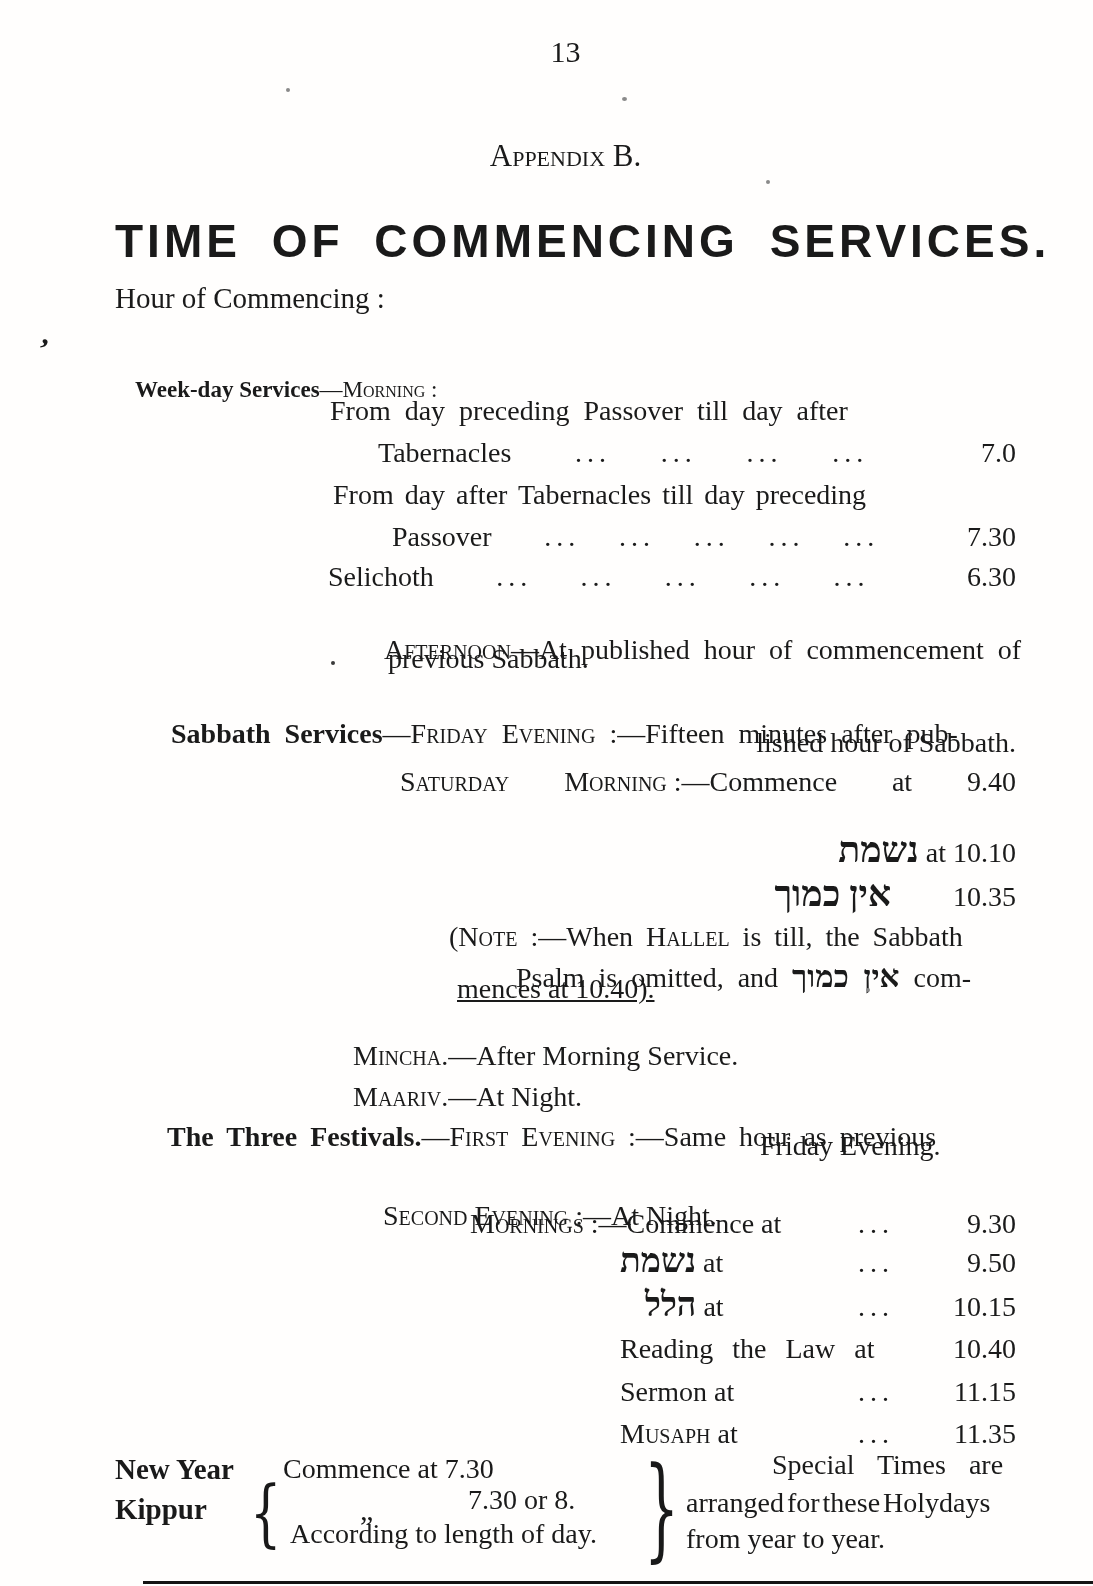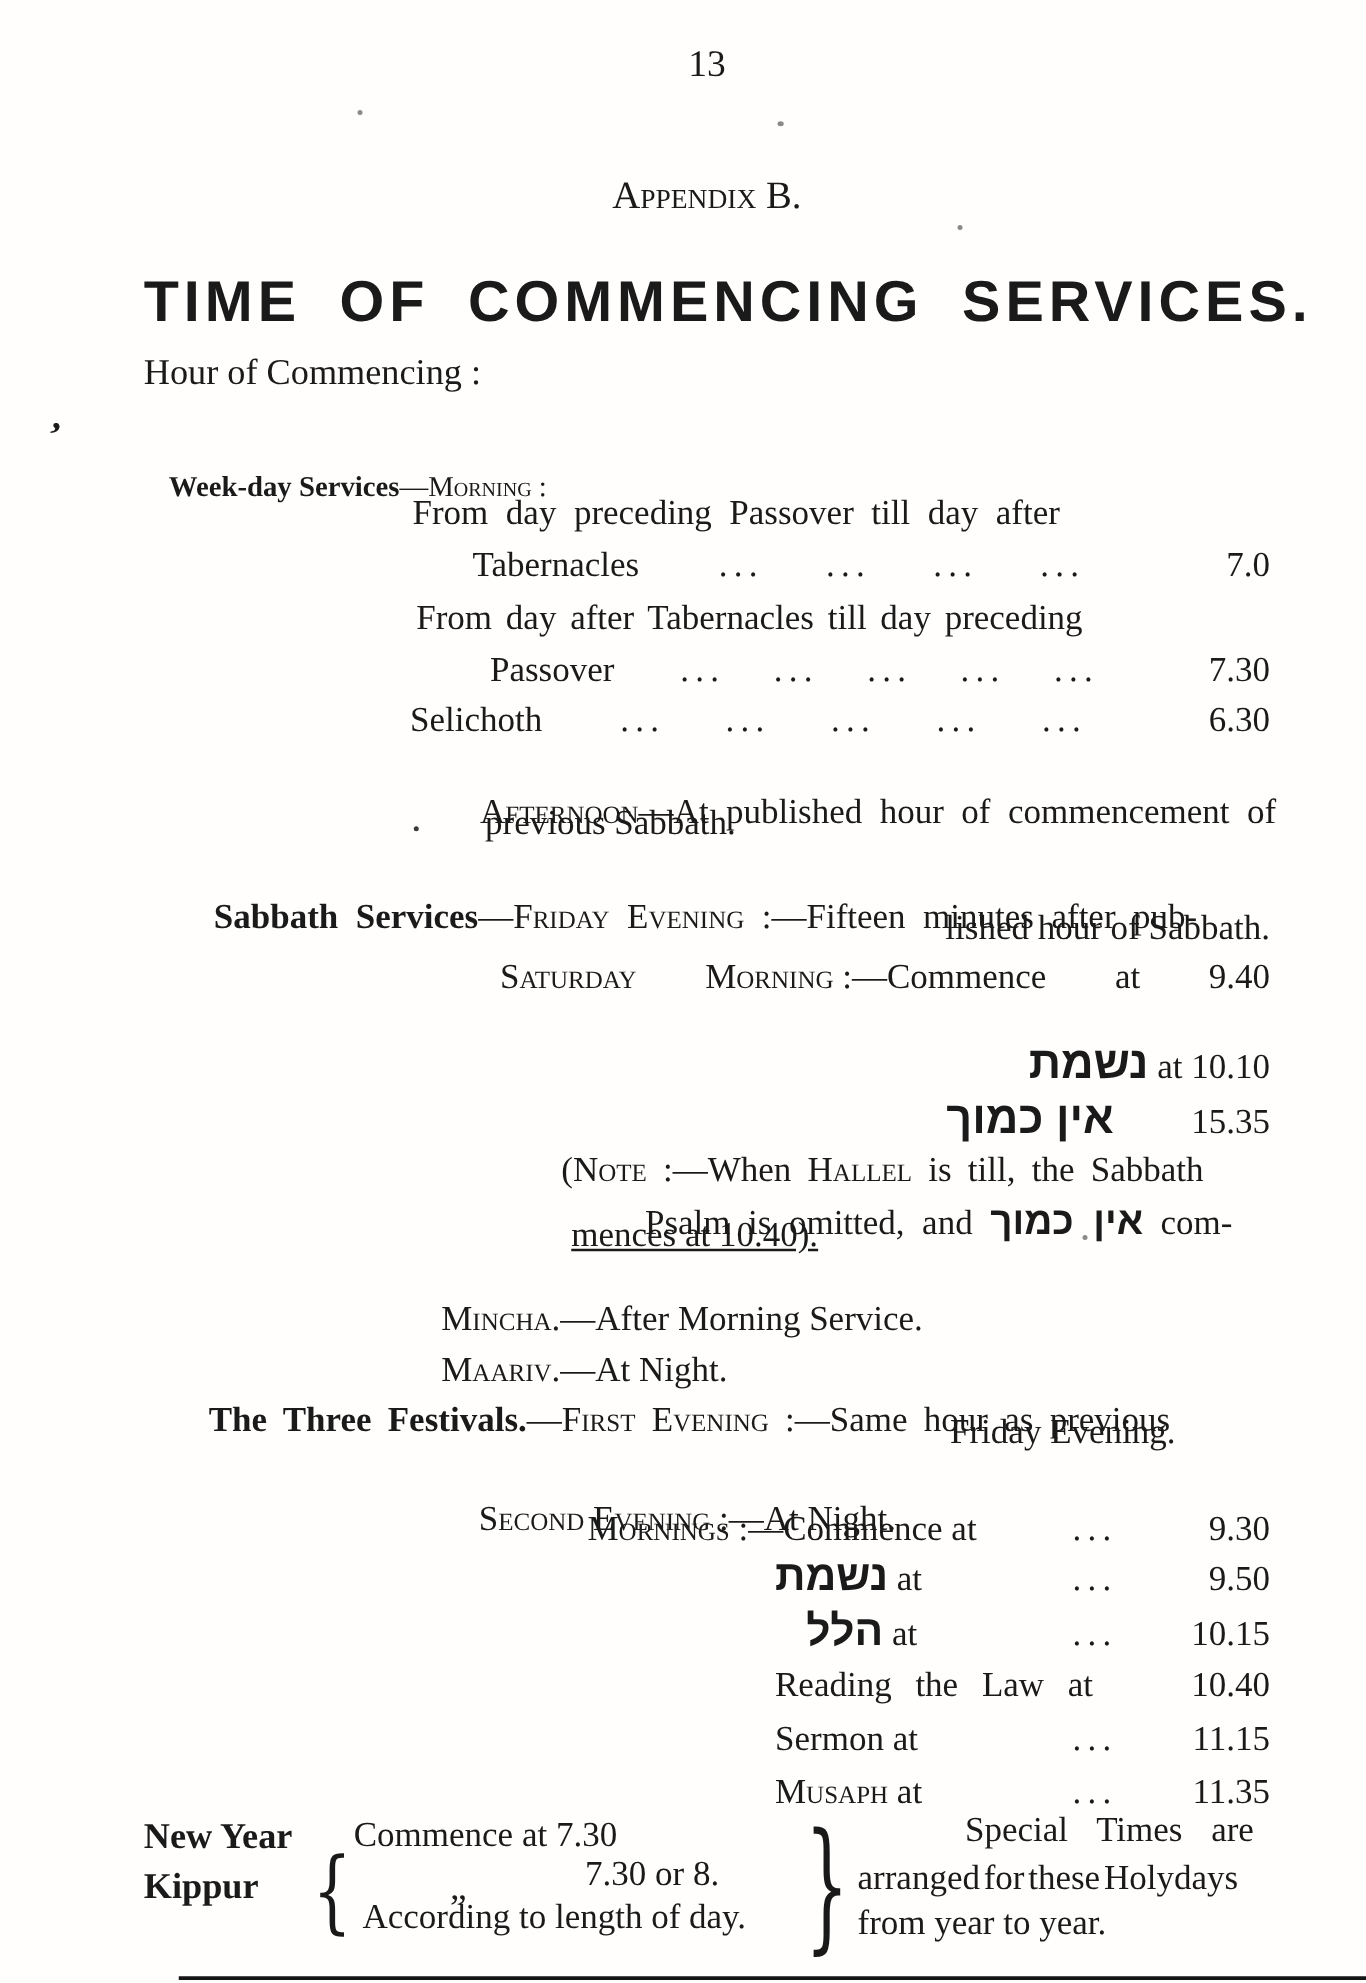--- a/index.html
+++ b/index.html
@@ -2,21 +2,21 @@
 <html><head>
 <meta charset="utf-8">
 <style>
   html,body{margin:0;padding:0;background:#ffffff;}
   .page{position:relative;width:1093px;height:1586px;background:#fffefd;overflow:hidden;
         font-family:"Liberation Serif",serif;color:#1a1a1a;}
   .ln{position:absolute;white-space:pre;font-size:28px;line-height:1.18;}
   .flex{display:flex;align-items:baseline;}
   .b{font-weight:bold;}
   .sc{font-variant:small-caps;}
-  .heb{font-family:Liberation Sans, sans-serif;font-weight:700;direction:rtl;unicode-bidi:isolate;}
+  .heb{font-family:Liberation Serif, serif;font-weight:700;direction:rtl;unicode-bidi:isolate;}
   .h36{font-size:36px;line-height:1;}
   .h34{font-size:34px;line-height:1;}
   .h30{font-size:31px;line-height:1;}
   .time{min-width:84px;text-align:right;}
   .sp{flex:1;}
   .dots{letter-spacing:5px;}
   .dsingle{margin-right:38px;letter-spacing:5px;}
   .dspread{flex:1;display:flex;justify-content:space-evenly;align-items:baseline;margin:0 14px;}
   .brace{position:absolute;font-family:"DejaVu Serif",serif;font-weight:400;color:#191919;}
 
@@ -147,21 +147,21 @@
     <span><span class="sc">Morning</span><span> :—Commence</span></span>
     <span>at</span>
     <span>9.40</span>
   </div>
 
   <div class="ln" id="nesh1">
     <span class="heb h36">נשמת</span><span> at 10.10</span>
   </div>
 
   <div class="ln" id="ein">
-    <span class="heb h36">אין כמוך</span><span class="time" style="display:inline-block">15.35</span>
+    <span class="heb h36">אין כמוך</span><span class="time" style="display:inline-block">10.35</span>
   </div>
 
   <div class="ln" id="note1">
     <span>(</span><span class="sc">Note</span><span> :—When </span><span class="sc">Hallel</span><span> is till, the Sabbath</span>
   </div>
   <div class="ln" id="note2">
     <span>Psalm is omitted, and </span><span class="heb h30">אין כמוך</span><span> com-</span>
   </div>
   <div class="ln" id="note3">mences at 10.40).</div>
 

